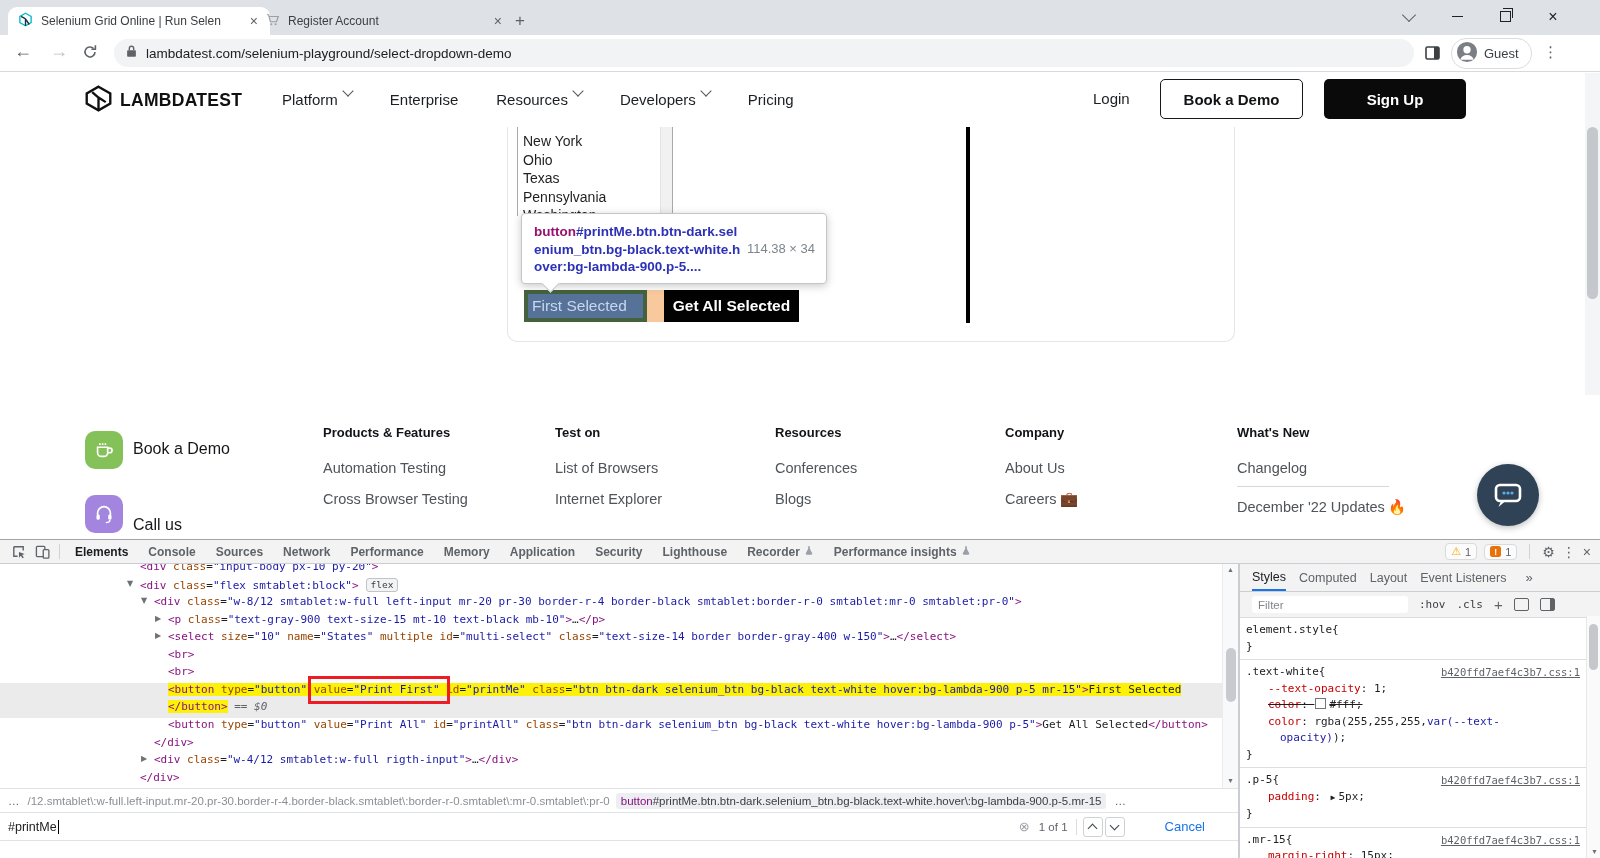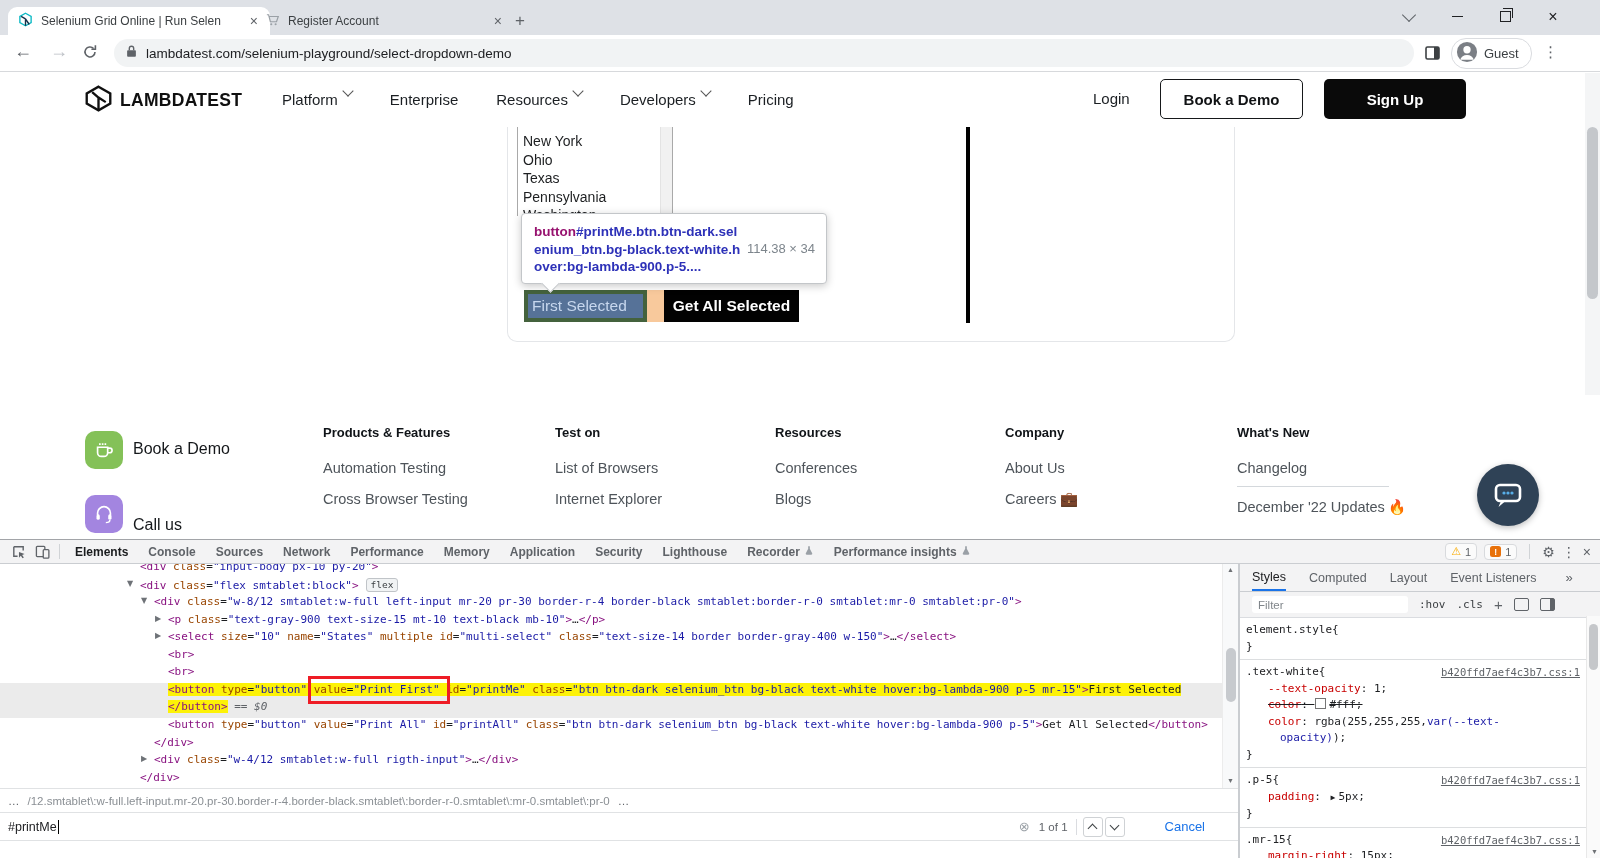--- a/index.html
+++ b/index.html
@@ -149,21 +149,21 @@
   .ssep{width:1px;height:16px;background:#dadce0;margin-right:6px;}
   .find-btn{width:18px;height:18px;border:1px solid #cfd2d5;border-radius:3px;display:flex;align-items:center;
         justify-content:center;margin-right:2px;background:#fff;}
   .fb-up{width:6px;height:6px;border-left:1.6px solid #3c4043;border-top:1.6px solid #3c4043;transform:rotate(45deg);margin-top:3px;}
   .fb-dn{width:6px;height:6px;border-left:1.6px solid #3c4043;border-bottom:1.6px solid #3c4043;transform:rotate(-45deg);margin-bottom:3px;}
   .scancel{color:#1a73e8;font-size:13px;margin-left:38px;}
 
   
   .right-pane{position:absolute;left:1240px;top:24px;width:360px;bottom:0;background:#fff;}
   .sp-tabs{height:28px;background:#f3f3f4;border-bottom:1px solid #cacdd1;display:flex;align-items:center;
-        padding-left:12px;gap:23px;font-size:12.5px;color:#5f6368;box-sizing:border-box;}
+        padding-left:12px;gap:13px;font-size:12.5px;color:#5f6368;box-sizing:border-box;}
   .sp-tab{height:100%;display:flex;align-items:center;box-sizing:border-box;}
   .sp-tab.active{color:#202124;border-bottom:2.5px solid #1a73e8;}
   .sp-more{margin-left:6px;color:#5f6368;font-size:13px;}
   .sp-filter{height:26px;background:#f3f3f4;border-bottom:1px solid #dadce0;display:flex;align-items:center;
         padding:0 12px;gap:11px;box-sizing:border-box;}
   .filter-input{width:150px;height:17px;background:#fff;border-radius:3px;font-size:11.5px;color:#80868b;
         display:flex;align-items:center;padding-left:6px;}
   .sp-tog{font:11px "DejaVu Sans Mono",monospace;color:#3c4043;}
   .sp-plus{font-size:15px;color:#5f6368;}
   .mini-ic{width:13px;height:11px;border:1.3px solid #5f6368;border-radius:2px;position:relative;}
@@ -482,20 +482,21 @@
   <div class="el-scroll">
     <span class="sb-ar" style="top:2px;">▲</span>
     <div class="el-thumb"></div>
     <span class="sb-ar" style="bottom:4px;">▼</span>
   </div>
   <div class="pane-divider"></div>
 
   <div class="crumbbar">
     <span class="crumb-more">…</span>
     <span class="crumb1">/12.smtablet\:w-full.left-input.mr-20.pr-30.border-r-4.border-black.smtablet\:border-r-0.smtablet\:mr-0.smtablet\:pr-0</span>
+    <span class="crumb2"><span class="ctag">button</span><span>#printMe.btn.btn-dark.selenium_btn.bg-black.text-white.hover\:bg-lambda-900.p-5.mr-15</span></span>
     <span class="crumb-more2">…</span>
   </div>
 
   <div class="searchbar">
     <span>#printMe</span>
     <span class="scaret"></span>
     <div class="search-right">
       <span class="sclear">⊗</span>
       <span class="scount">1 of 1</span>
       <span class="ssep"></span>

